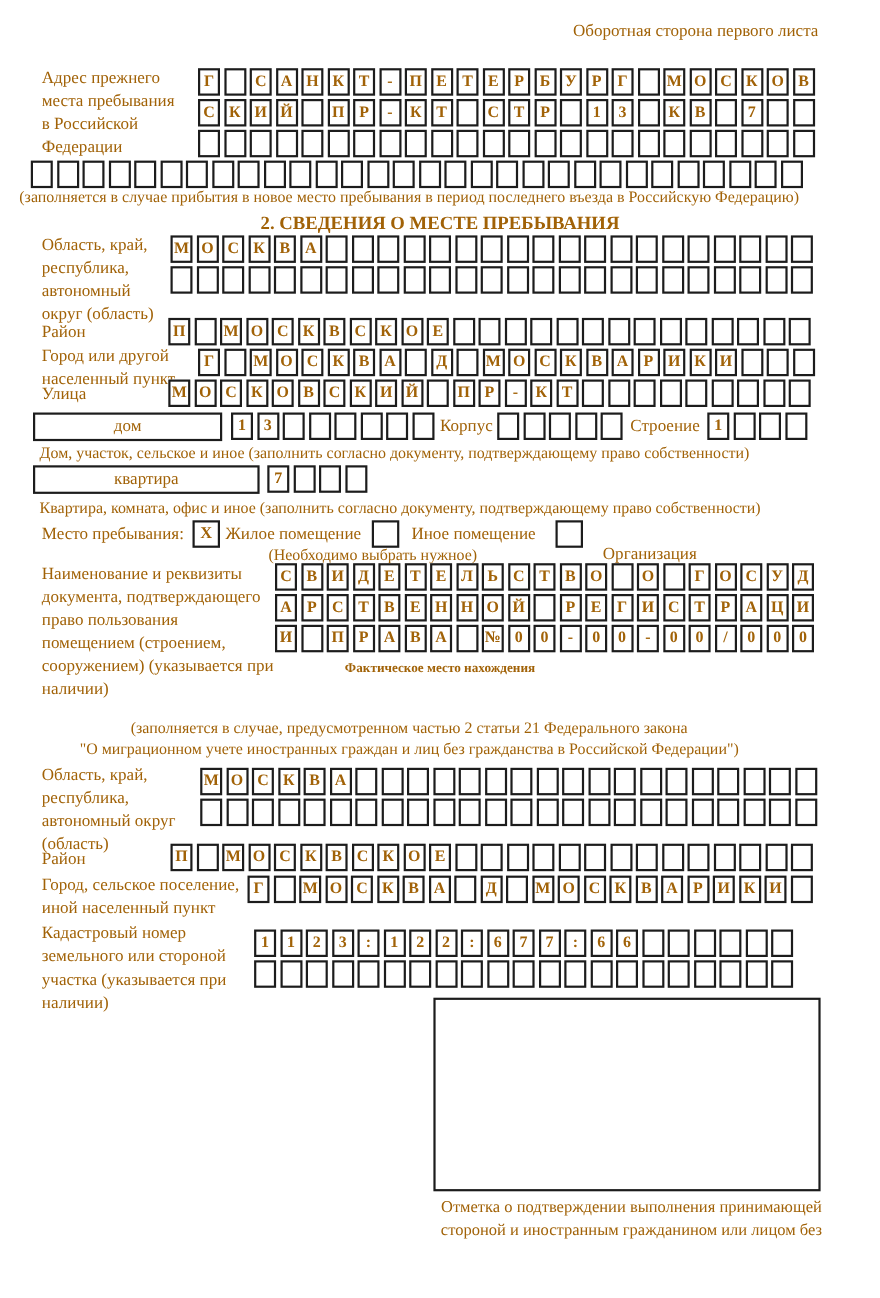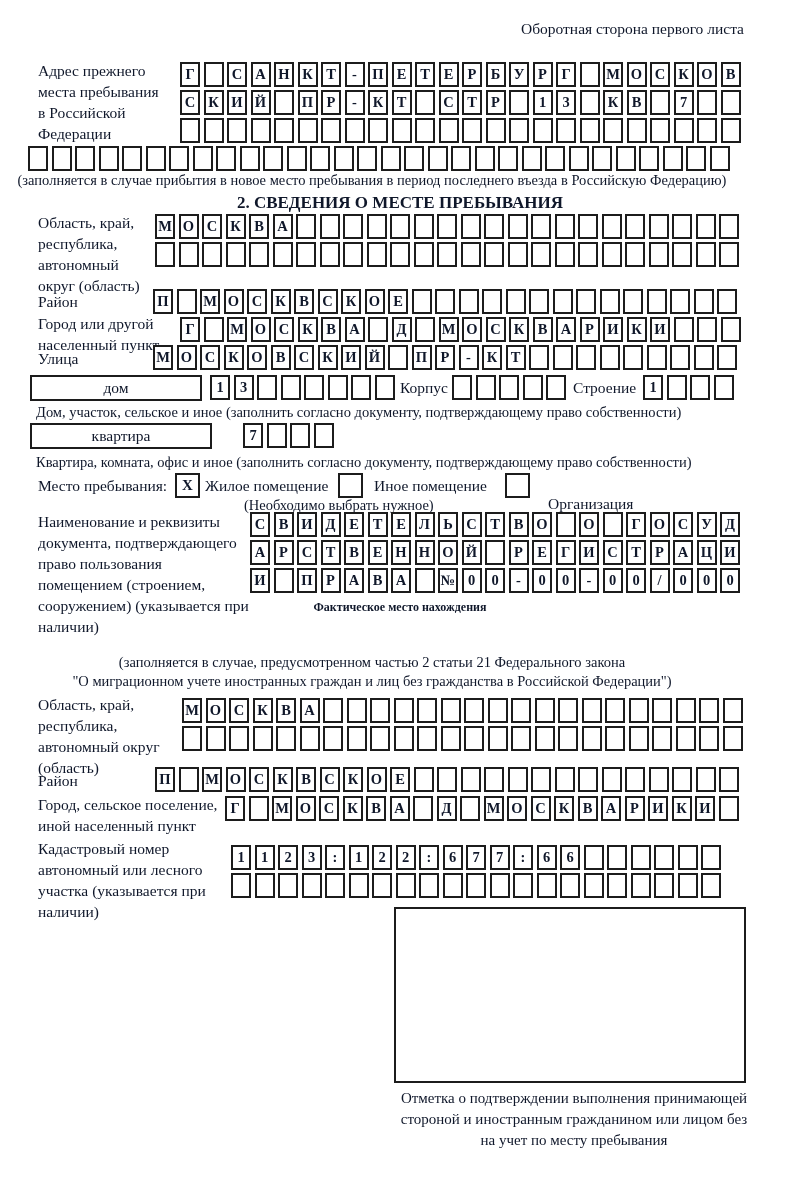--- a/index.html
+++ b/index.html
@@ -1,17 +1,17 @@
 <!DOCTYPE html>
 <html><head>
 <meta charset="utf-8">
 <style>
   html,body{margin:0;padding:0;background:#fff;}
   #page{
-    position:relative;width:800px;height:1180px;background:#ffffff;color:#0f172a;
+    position:relative;width:800px;height:1180px;background:#ffffff;color:#a16207;
     font-family:"Liberation Serif","DejaVu Serif",serif;overflow:hidden;
   }
   .abs{position:absolute;}
   .label{position:absolute;font-size:15.5px;line-height:21px;}
   .nowrap{white-space:nowrap;}
   .small-note{position:absolute;font-size:14.5px;white-space:nowrap;}
   .center{left:0;width:744px;text-align:center;}
   .heading{position:absolute;left:0;width:800px;text-align:center;font-weight:bold;font-size:17px;white-space:nowrap;}
   .cellrow{position:absolute;display:flex;}
   .cell{
@@ -315,21 +315,21 @@
     </div>
   <div class="label nowrap" style="left:573px;top:377px;">Строение</div>
   <div class="cellrow" style="left:643px;top:375px;">
       <span class="cell">1</span>
       <span class="cell"></span>
       <span class="cell"></span>
       <span class="cell"></span>
     </div>
   <div class="small-note" style="left:36px;top:404px;">Дом, участок, сельское и иное (заполнить согласно документу, подтверждающему право собственности)</div>
 
-  <div class="wbox" style="left:30px;top:423px;width:182px;">квартира</div>
+  <div class="wbox" style="left:30px;top:423px;width:206px;">квартира</div>
   <div class="cellrow" style="left:243px;top:423px;">
       <span class="cell">7</span>
       <span class="cell"></span>
       <span class="cell"></span>
       <span class="cell"></span>
     </div>
   <div class="small-note" style="left:36px;top:454px;">Квартира, комната, офис и иное (заполнить согласно документу, подтверждающему право собственности)</div>
 
   <div class="label nowrap" style="left:38px;top:475px;">Место пребывания:</div>
   <div class="checkbox" style="left:175px;top:473px;">X</div>
@@ -517,21 +517,21 @@
       <span class="cell">К</span>
       <span class="cell">В</span>
       <span class="cell">А</span>
       <span class="cell">Р</span>
       <span class="cell">И</span>
       <span class="cell">К</span>
       <span class="cell">И</span>
       <span class="cell"></span>
     </div>
 
-  <div class="label" style="left:38px;top:838px;width:180px;">Кадастровый номер автономный или лесного участка (указывается при наличии)</div>
+  <div class="label" style="left:38px;top:838px;width:180px;">Кадастровый номер земельного или стороной участка (указывается при наличии)</div>
   <div class="cellrow" style="left:231px;top:845px;">
       <span class="cell">1</span>
       <span class="cell">1</span>
       <span class="cell">2</span>
       <span class="cell">3</span>
       <span class="cell">:</span>
       <span class="cell">1</span>
       <span class="cell">2</span>
       <span class="cell">2</span>
       <span class="cell">:</span>
@@ -569,16 +569,15 @@
       <span class="cell"></span>
       <span class="cell"></span>
       <span class="cell"></span>
       <span class="cell"></span>
     </div>
 
   <div class="stampbox" style="left:394px;top:907px;width:352px;height:176px;"></div>
   <div class="abs" style="left:364px;top:1088px;width:420px;">
     <div class="caption-line">Отметка о подтверждении выполнения принимающей</div>
     <div class="caption-line">стороной и иностранным гражданином или лицом без</div>
-    <div class="caption-line">на учет по месту пребывания</div>
   </div>
 
 </div>
 
 </body></html>

